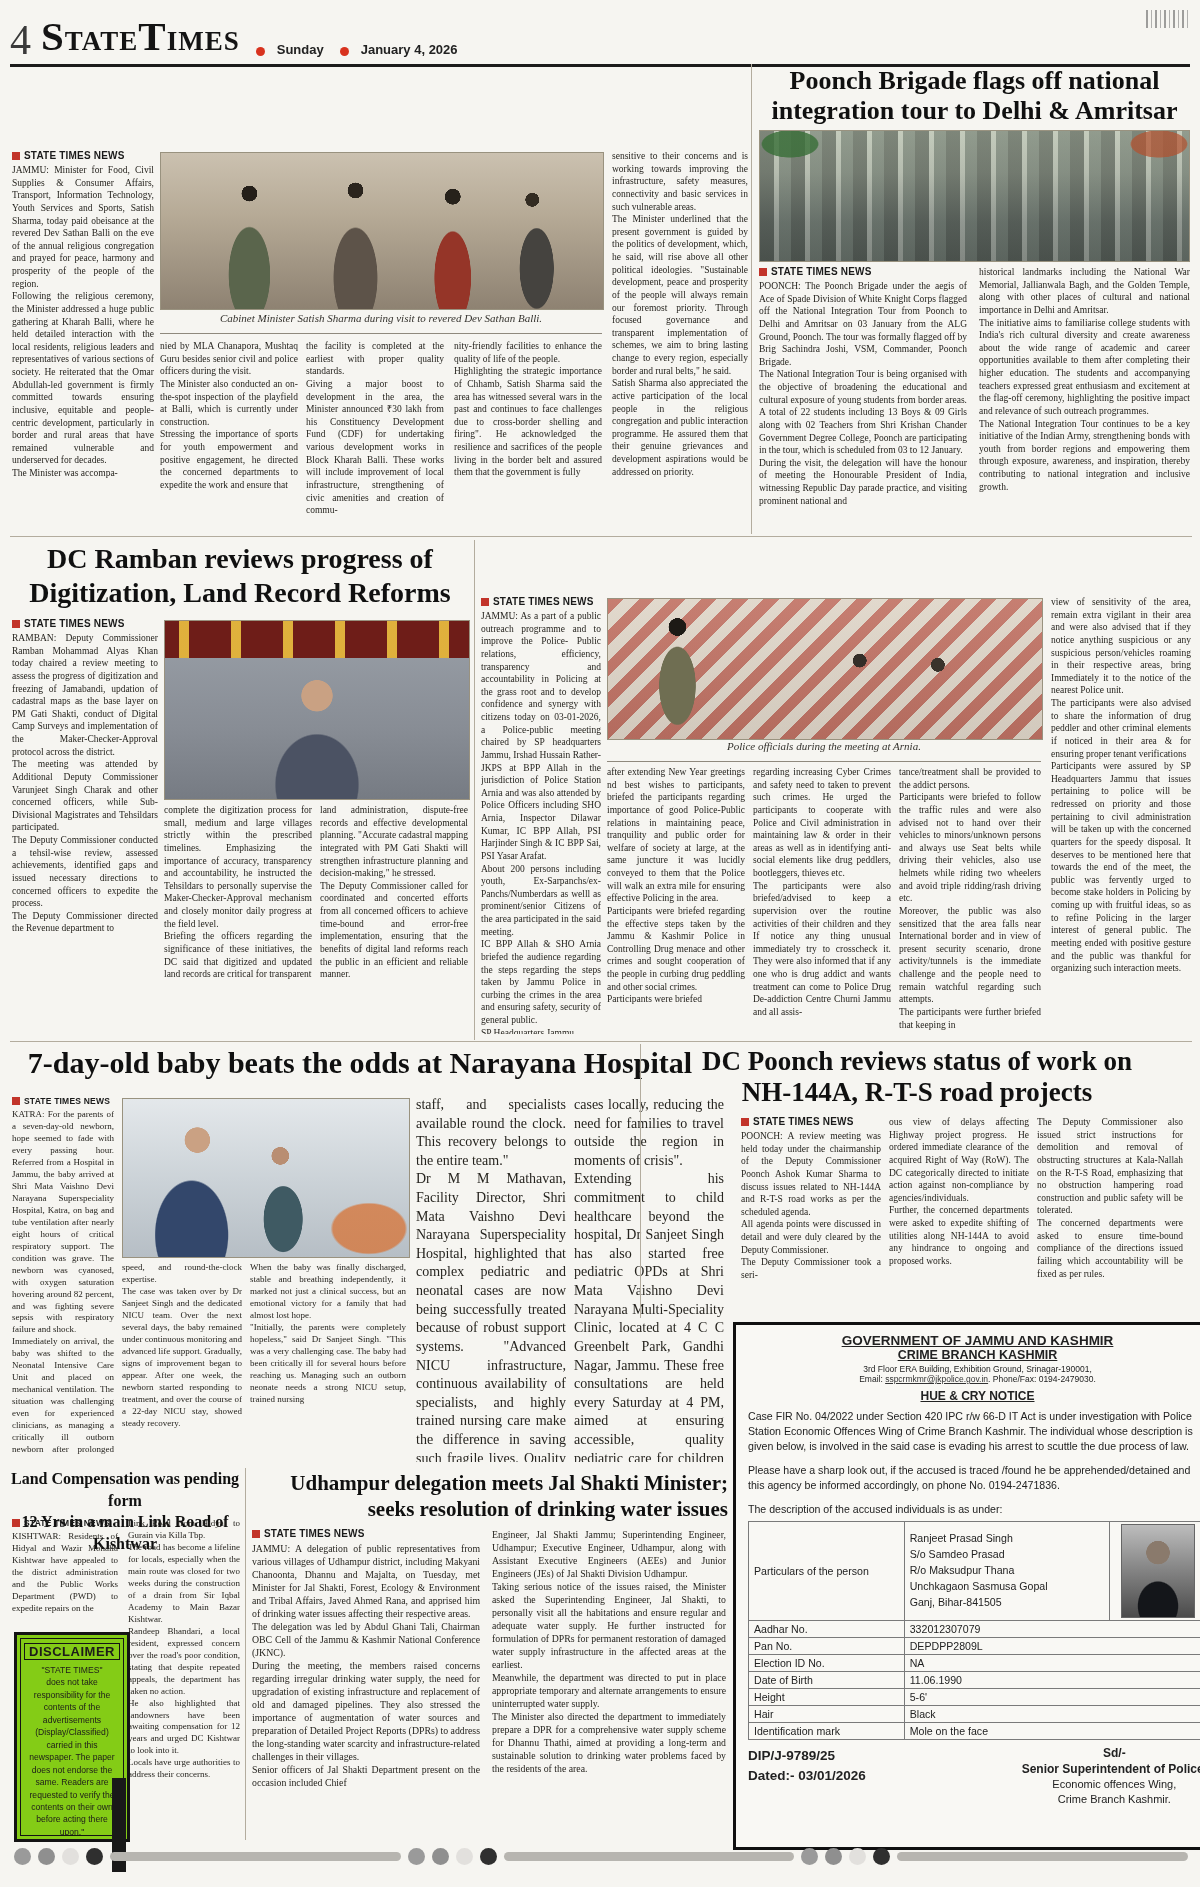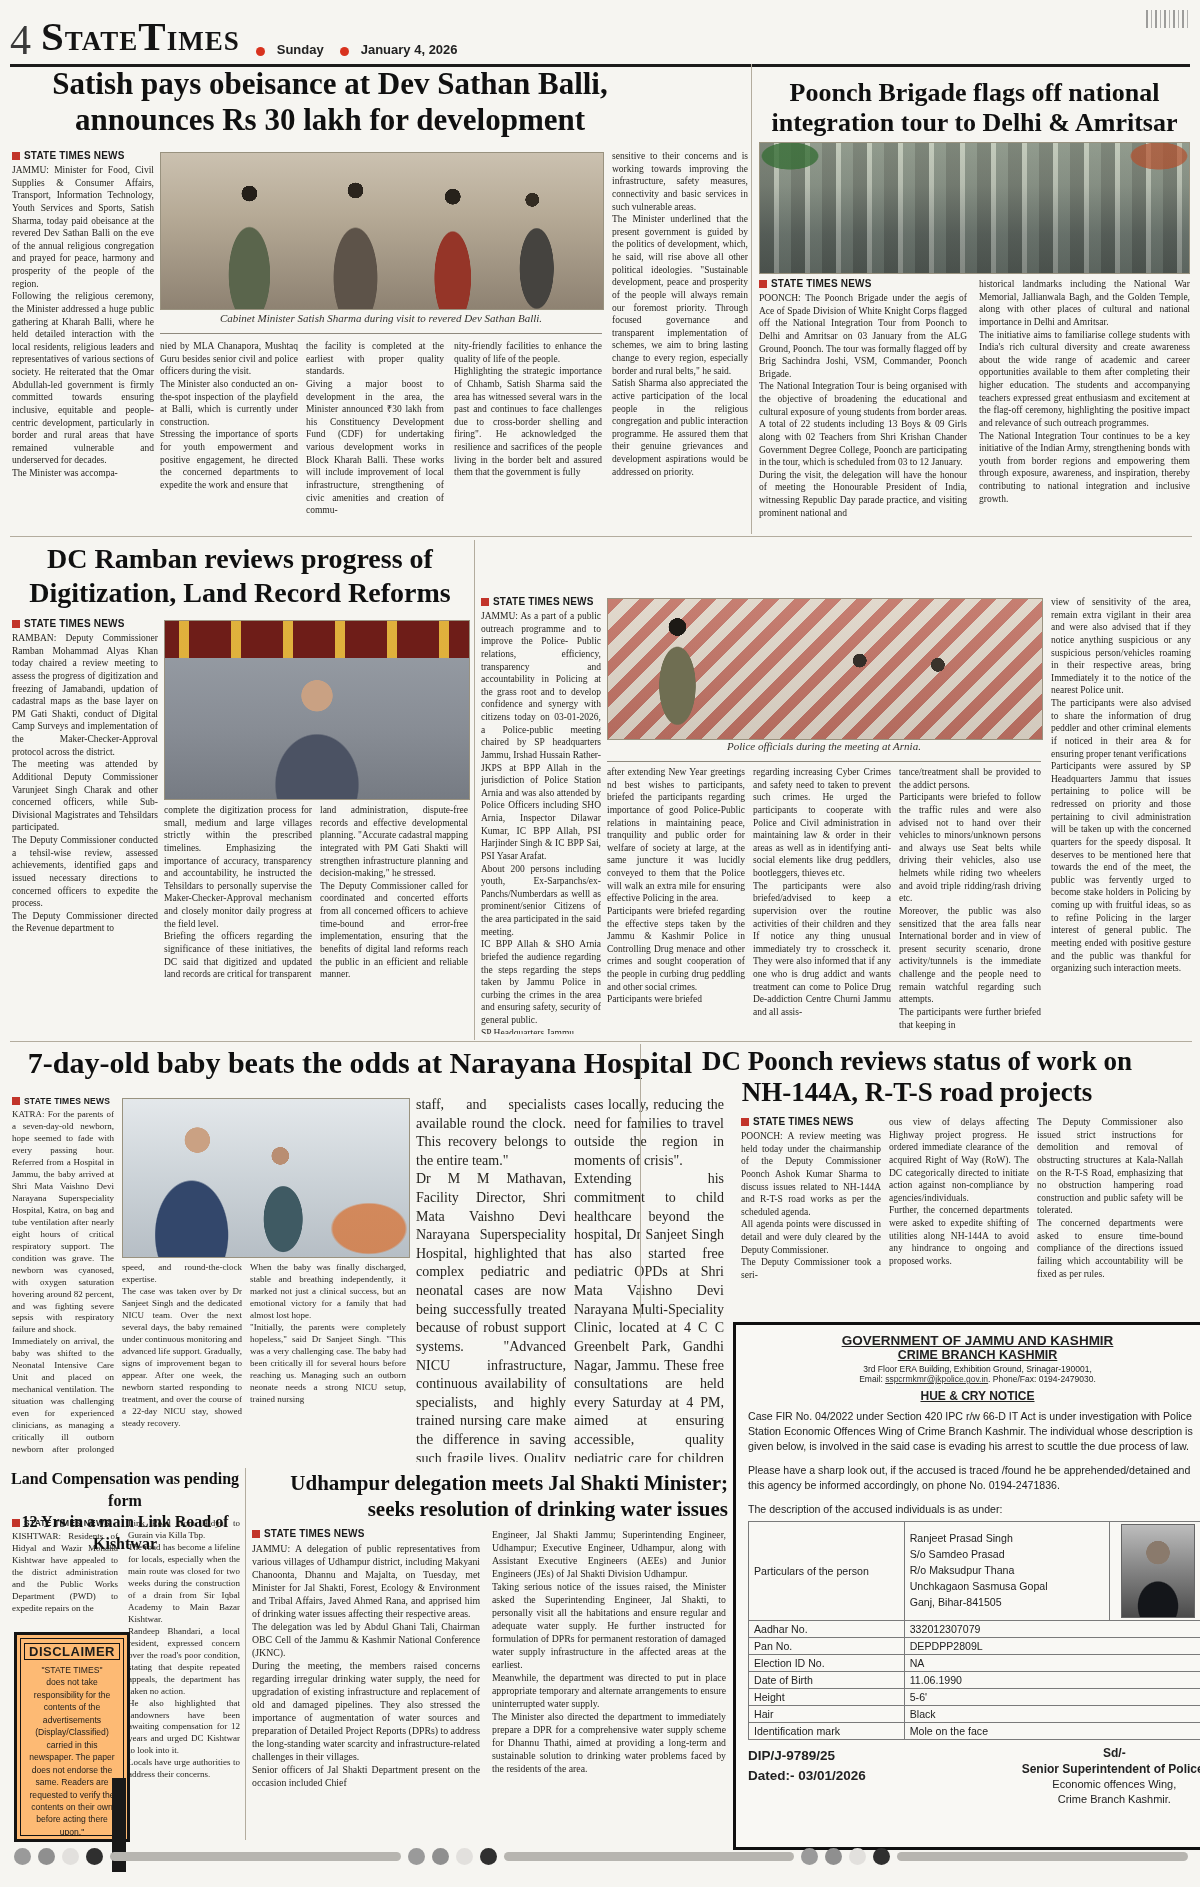--- a/index.html
+++ b/index.html
@@ -59,21 +59,21 @@
     radial-gradient(ellipse 58px 86px at 24% 86%, #33476b 0 62%, transparent 64%),
     radial-gradient(circle 9px at 55% 36%, #b98e72 0 96%, transparent 100%),
     radial-gradient(ellipse 32px 54px at 56% 76%, #3f5a63 0 60%, transparent 62%),
     radial-gradient(ellipse 62px 42px at 86% 82%, rgba(214,120,62,.8) 0 58%, transparent 62%),
     linear-gradient(180deg,#e4e8eb 0%,#ccd3d8 50%,#b6bec5 100%); }
   #ph-accused { width:72px; height:92px; border:1px solid #666; margin:0 auto; background:
     radial-gradient(circle 12px at 50% 30%, #8a7a6c 0 96%, transparent 100%),
     radial-gradient(ellipse 28px 34px at 50% 88%, #14161a 0 70%, transparent 74%),
     linear-gradient(180deg,#bdbdbd 0%,#8e8e8e 40%,#4b4b4b 100%); }
   
-  .disc { border:3px solid #141414; background:#fdba74; padding:3px; }
+  .disc { border:3px solid #141414; background:#84cc16; padding:3px; }
   .disc-in { border:1px solid #141414; padding:4px 3px; height:calc(100% - 10px); overflow:hidden; }
   .disc-title { font-family:"Liberation Sans",sans-serif; font-weight:bold; font-size:13px; text-align:center;
                 letter-spacing:.5px; border:1px solid #141414; margin-bottom:4px; }
   .disc-body { font-family:"Liberation Sans",sans-serif; font-size:8.6px; line-height:1.45; text-align:center; white-space:pre-line; }
   
   .notice { border:3px solid #101010; background:#f9f8f4; font-family:"Liberation Sans",sans-serif;
             padding:8px 12px; overflow:hidden; color:#222; }
   .n-c { text-align:center; }
   .n-gov { font-weight:bold; font-size:13.5px; text-decoration:underline; }
   .n-br  { font-weight:bold; font-size:12.5px; text-decoration:underline; }
@@ -106,22 +106,20 @@
     <div class="pgnum">4</div>
     <div class="logo"><span class="lg" style="text-transform:uppercase;">State</span><span class="lg" style="text-transform:uppercase;">Times</span></div>
     <span class="mh-dot"></span>
     <div class="mh-date">Sunday</div>
     <span class="mh-dot"></span>
     <div class="mh-date">January 4, 2026</div>
   </div>
   <div class="abs barcode" style="left:1146px;top:10px;width:44px;height:18px;"></div>
 
   <div class="abs" style="left:10px;top:64px;width:741px;height:470px;border-right:1px solid #b3ac9e;">
-    <div class="abs hl" style="left:0;top:2px;width:640px;font-size:31px;line-height:1.15;">Satish pays obeisance at Dev Sathan Balli,
-announces Rs 30 lakh for development</div>
     <div class="abs" style="left:2px;top:86px;width:142px;height:384px;">
       <div class="tag">
           <span class="tagsq"></span>
           <span>STATE TIMES NEWS</span>
         </div>
       <div class="col" style="height:364px;">JAMMU: Minister for Food, Civil Supplies &amp; Consumer Affairs, Transport, Information Technology, Youth Services and Sports, Satish Sharma, today paid obeisance at the revered Dev Sathan Balli on the eve of the annual religious congregation and prayed for peace, harmony and prosperity of the people of the region.
 Following the religious ceremony, the Minister addressed a huge public gathering at Kharah Balli, where he held detailed interaction with the local residents, religious leaders and representatives of various sections of society. He reiterated that the Omar Abdullah-led government is firmly committed towards ensuring inclusive, equitable and people-centric development, particularly in border and rural areas that have remained vulnerable and underserved for decades.
 The Minister was accompa-</div>
     </div>
     <div class="abs ph" id="ph-balli" style="left:150px;top:88px;width:442px;height:156px;"></div>
@@ -131,21 +129,21 @@
 Stressing the importance of sports for youth empowerment and positive engagement, he directed the concerned departments to expedite the work and ensure that</div>
     <div class="abs col" style="left:296px;top:276px;width:138px;height:192px;">the facility is completed at the earliest with proper quality standards.
 Giving a major boost to development in the area, the Minister announced ₹30 lakh from his Constituency Development Fund (CDF) for undertaking various development works in Block Kharah Balli. These works will include improvement of local infrastructure, strengthening of civic amenities and creation of commu-</div>
     <div class="abs col" style="left:444px;top:276px;width:148px;height:192px;">nity-friendly facilities to enhance the quality of life of the people.
 Highlighting the strategic importance of Chhamb, Satish Sharma said the area has witnessed several wars in the past and continues to face challenges due to cross-border shelling and firing". He acknowledged the resilience and sacrifices of the people living in the border belt and assured them that the government is fully</div>
     <div class="abs col" style="left:602px;top:86px;width:136px;height:384px;">sensitive to their concerns and is working towards improving the infrastructure, safety measures, connectivity and basic services in such vulnerable areas.
 The Minister underlined that the present government is guided by the politics of development, which, he said, will rise above all other political ideologies. "Sustainable development, peace and prosperity of the people will always remain our foremost priority. Through focused governance and transparent implementation of schemes, we aim to bring lasting change to every region, especially border and rural belts," he said.
 Satish Sharma also appreciated the active participation of the local people in the religious congregation and public interaction programme. He assured them that their genuine grievances and development aspirations would be addressed on priority.</div>
   </div>
 
-  <div class="abs" style="left:757px;top:76px;width:435px;height:470px;">
+  <div class="abs" style="left:757px;top:64px;width:435px;height:470px;">
     <div class="abs hl" style="left:0;top:2px;width:435px;font-size:26px;line-height:1.15;">Poonch Brigade flags off national
 integration tour to Delhi &amp; Amritsar</div>
     <div class="abs ph" id="ph-poonch" style="left:2px;top:66px;width:429px;height:130px;"></div>
     <div class="abs" style="left:2px;top:202px;width:208px;height:268px;">
       <div class="tag">
           <span class="tagsq"></span>
           <span>STATE TIMES NEWS</span>
         </div>
       <div class="col" style="height:248px;">POONCH: The Poonch Brigade under the aegis of Ace of Spade Division of White Knight Corps flagged off the National Integration Tour from Poonch to Delhi and Amritsar on 03 January from the ALG Ground, Poonch. The tour was formally flagged off by Brig Sachindra Joshi, VSM, Commander, Poonch Brigade.
 The National Integration Tour is being organised with the objective of broadening the educational and cultural exposure of young students from border areas. A total of 22 students including 13 Boys &amp; 09 Girls along with 02 Teachers from Shri Krishan Chander Government Degree College, Poonch are participating in the tour, which is scheduled from 03 to 12 January.

